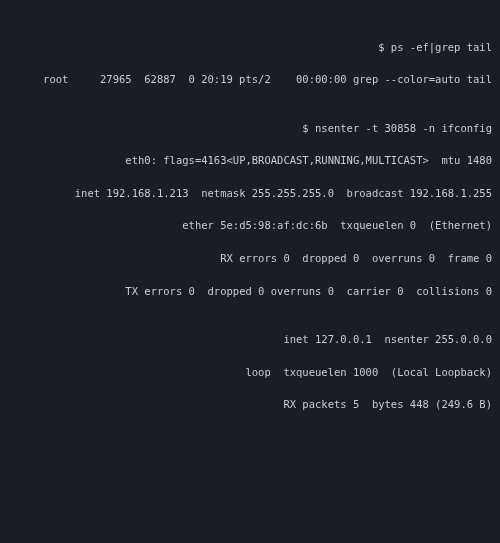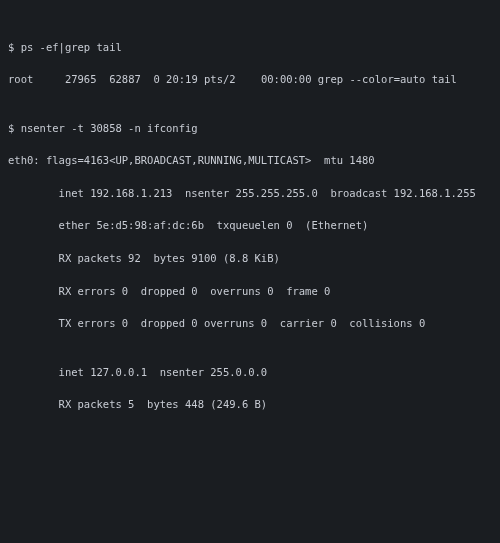--- a/index.html
+++ b/index.html
@@ -11,40 +11,40 @@
     color: #c8ccd4;
     font-family: "Menlo", "Consolas", "DejaVu Sans Mono", monospace;
     font-size: 10.5px;
     line-height: 1.55;
     overflow: hidden;
   }
   .term {
     padding: 6px 8px;
     white-space: pre;
   }
-  .line { display: block; }
+  .line { display: block; text-align: right; }
   .blank { height: 1.55em; }
 </style>
 </head>
 <body>
 
 <div class="term">
 
 <span class="line"><span>$</span> <span>ps -ef|grep tail</span></span>
 <span class="line"><span>root</span>     <span>27965</span>  <span>62887</span>  <span>0</span> <span>20:19</span> <span>pts/2</span>    <span>00:00:00</span> <span>grep --color=auto tail</span></span>
 <span class="blank"></span>
 <span class="line"><span>$</span> <span>nsenter -t 30858 -n ifconfig</span></span>
 <span class="line">eth0: flags=4163&lt;UP,BROADCAST,RUNNING,MULTICAST&gt;  mtu 1480</span>
-<span class="line">        <span>inet 192.168.1.213  nsenter 255.255.255.0  broadcast 192.168.1.255</span></span>
+<span class="line">        <span>inet 192.168.1.213  netmask 255.255.255.0  broadcast 192.168.1.255</span></span>
 <span class="line">        <span>ether 5e:d5:98:af:dc:6b  txqueuelen 0  (Ethernet)</span></span>
-<span class="line">        <span>RX packets 92  bytes 9100 (8.8 KiB)</span></span>
 <span class="line">        <span>RX errors 0  dropped 0  overruns 0  frame 0</span></span>
 <span class="line">        <span>TX errors 0  dropped 0 overruns 0  carrier 0  collisions 0</span></span>
 <span class="blank"></span>
 <span class="line">        <span>inet 127.0.0.1  nsenter 255.0.0.0</span></span>
+<span class="line">        <span>loop  txqueuelen 1000  (Local Loopback)</span></span>
 <span class="line">        <span>RX packets 5  bytes 448 (249.6 B)</span></span>
 
 
 
 <span class="blank"></span>
 
 
 
 
 

